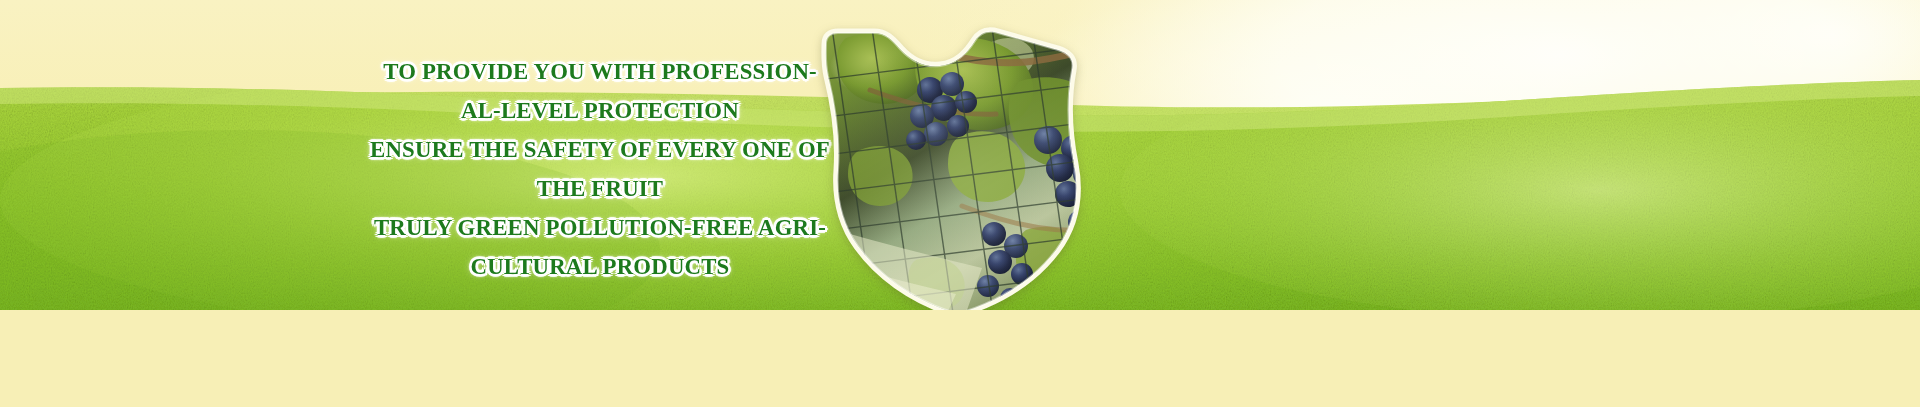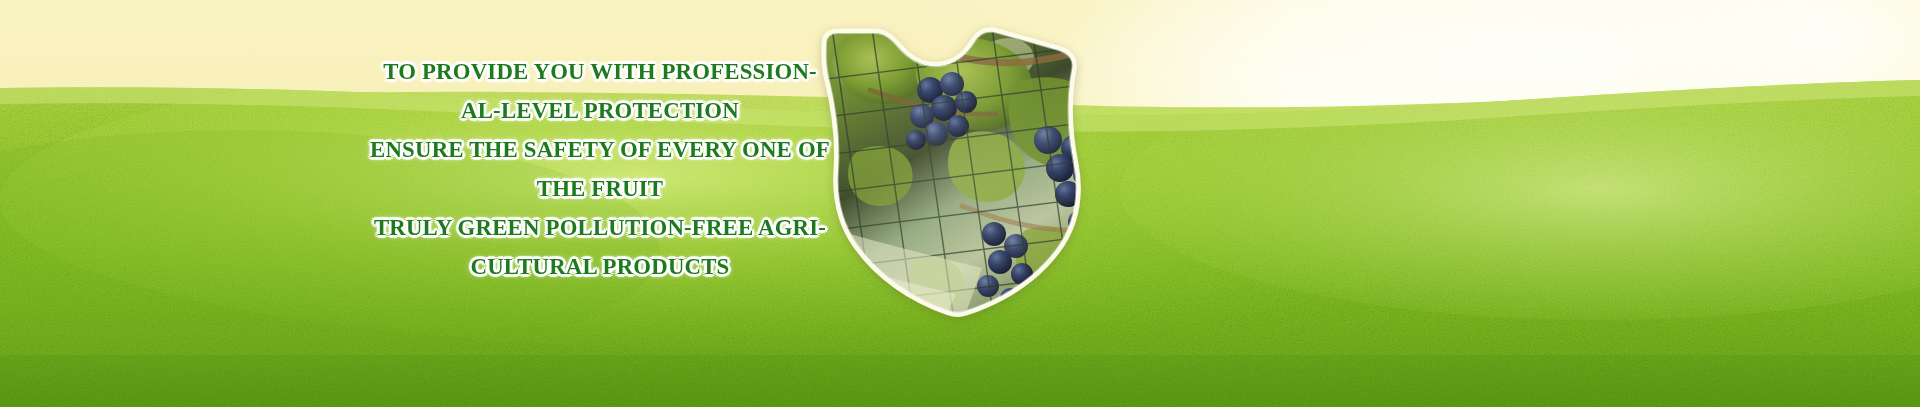--- a/index.html
+++ b/index.html
@@ -2,21 +2,21 @@
 <html><head>
 <meta charset="utf-8">
 <style>
   html,body{margin:0;padding:0;}
   body{
     width:1920px;height:407px;overflow:hidden;
     font-family:"Liberation Serif", serif;
     background:#f7efb6;
   }
   #banner{
-    position:relative;width:1920px;height:407px;overflow:hidden;
+    position:relative;width:1920px;height:310px;overflow:hidden;
     background:
       radial-gradient(ellipse 820px 300px at 1560px 55px, rgba(255,255,252,0.95) 0%, rgba(255,255,248,0.72) 34%, rgba(253,246,205,0.28) 62%, rgba(251,243,188,0) 80%),
       radial-gradient(ellipse 430px 180px at 1330px 110px, rgba(255,255,253,0.80) 0%, rgba(255,254,240,0.42) 45%, rgba(250,243,190,0) 78%),
       radial-gradient(ellipse 300px 140px at 1830px 35px, rgba(255,255,255,0.85) 0%, rgba(255,255,245,0.35) 50%, rgba(250,243,190,0) 80%),
       linear-gradient(180deg,#f9f2c2 0%,#f8efb4 45%,#f6ecaa 100%);
   }
 
   
   .grass-wrap{position:absolute;left:0;top:0;width:1920px;height:407px;}
   .grass-svg{position:absolute;left:0;top:0;}

